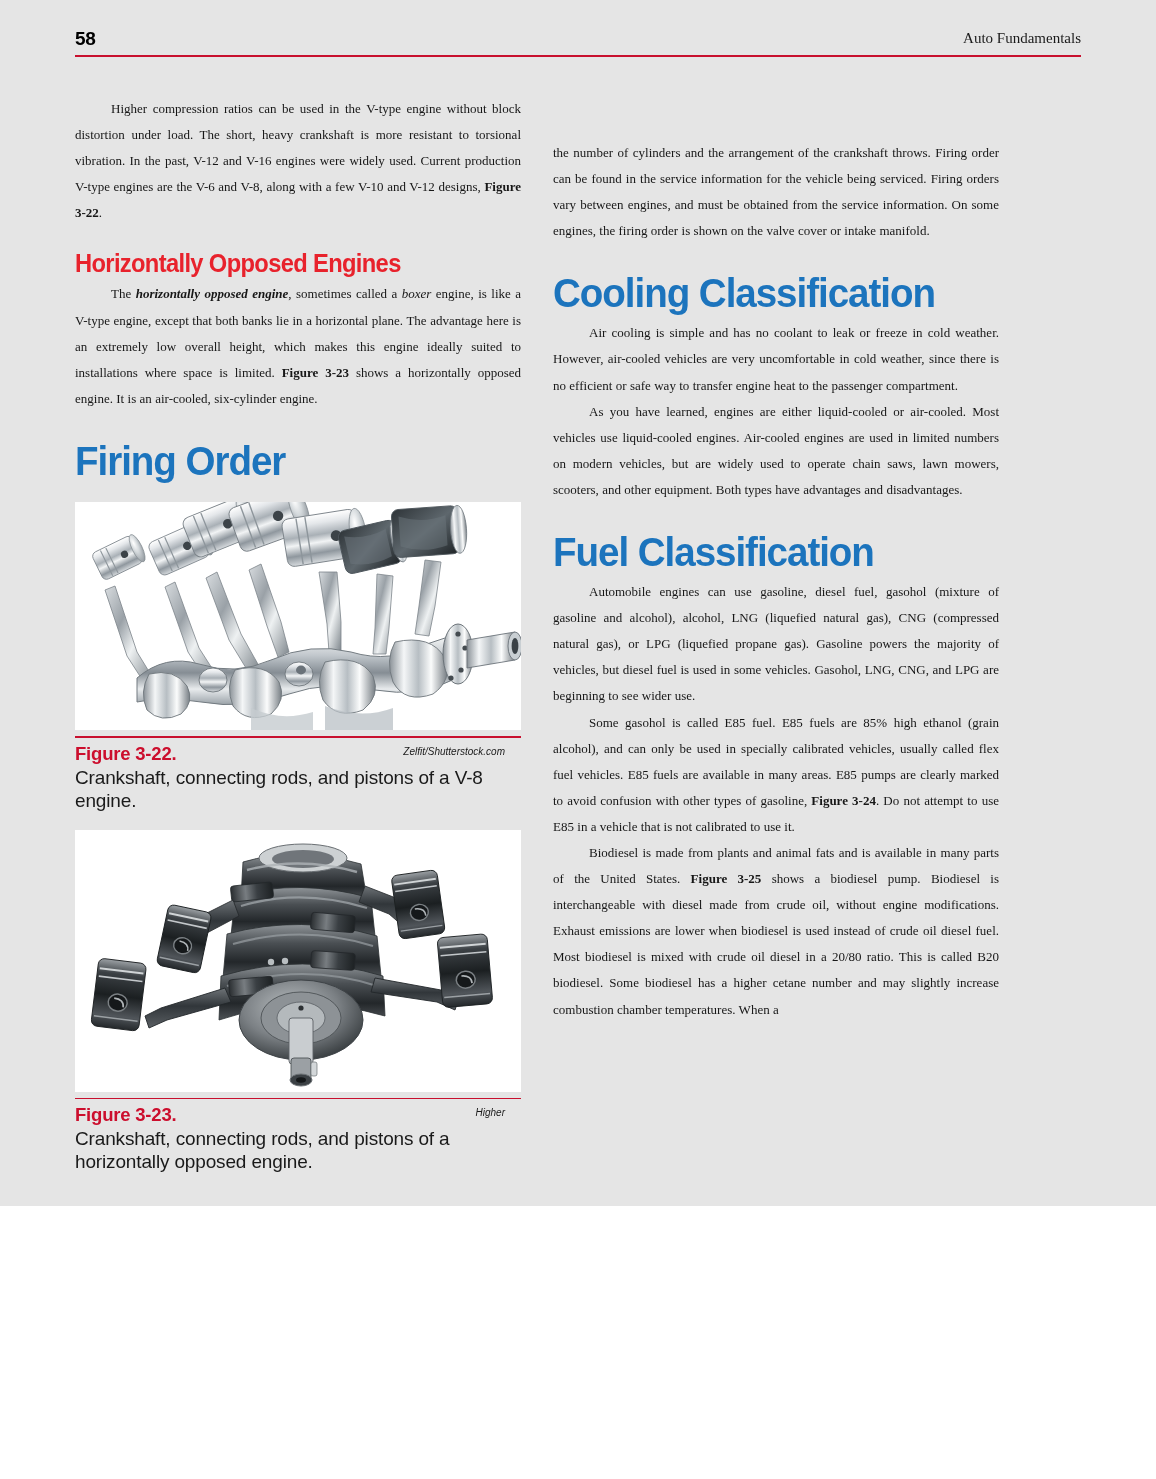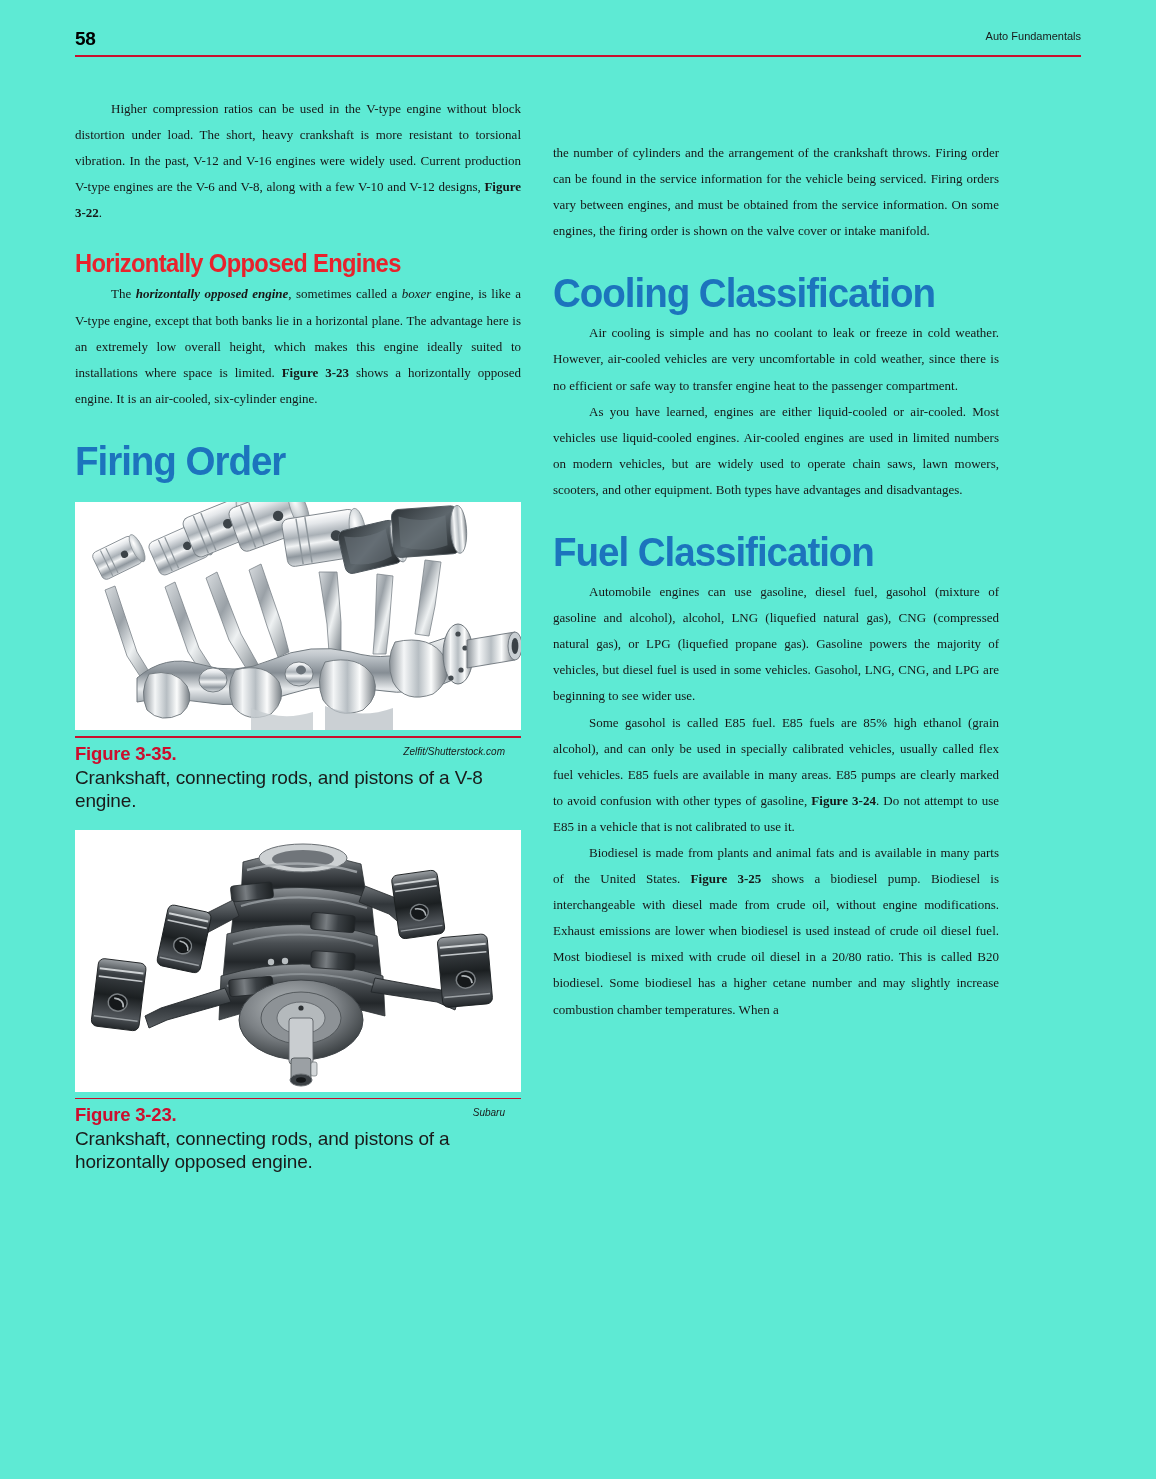--- a/index.html
+++ b/index.html
@@ -3,22 +3,22 @@
 <meta charset="utf-8">
 <style>
   html, body {
     margin: 0;
     padding: 0;
     background: #ffffff;
   }
   .page {
     position: relative;
     width: 1156px;
-    height: 1479px;
-    background: #5eead4;
+    height: 1206px;
+    background: #e5e5e5;
     box-sizing: border-box;
     font-family: "Liberation Serif", serif;
     color: #1a1a1a;
     overflow: hidden;
   }
 
   
   .runhead {
     position: absolute;
     left: 75px;
@@ -33,22 +33,22 @@
     font-family: "Liberation Sans", sans-serif;
     font-weight: bold;
     font-size: 19px;
     color: #000000;
     letter-spacing: -0.2px;
   }
   .runhead .booktitle {
     position: absolute;
     right: 0;
     top: 2px;
-    font-family: Liberation Sans, sans-serif;
-    font-size: 11px;
+    font-family: Liberation Serif, serif;
+    font-size: 15px;
     color: #1a1a1a;
   }
   .runhead .rule {
     position: absolute;
     left: 0;
     right: 0;
     top: 27px;
     height: 1.6px;
     background: #c8102e;
   }
@@ -306,21 +306,21 @@
           <path d="M392,138 L440,130 L440,158 L392,166 Z" fill="url(#chrome2)" stroke="#6b7379" stroke-width="0.9"></path>
           <ellipse cx="440" cy="144" rx="7" ry="14" fill="#c9cfd3" stroke="#6b7379" stroke-width="0.9"></ellipse>
           <ellipse cx="440" cy="144" rx="3.4" ry="8" fill="#3a4146"></ellipse>
 
           <path d="M176,206 Q206,220 238,210 L238,228 L176,228 Z" fill="#c6ccd0" opacity="0.8"></path>
           <path d="M250,204 Q286,218 318,206 L318,228 L250,228 Z" fill="#b9c0c5" opacity="0.75"></path>
         </g>
       </svg>
       <div class="cap-rule"></div>
       <div class="caphead">
-        <span class="figlabel">Figure 3-35.</span>
+        <span class="figlabel">Figure 3-22.</span>
         <span class="credit">Zelfit/Shutterstock.com</span>
       </div>
       <div class="captext">Crankshaft, connecting rods, and pistons of a V-8 engine.</div>
     </div>
 
     <div class="figure">
       <svg class="art" viewBox="0 0 446 262" width="446" height="262">
         <defs>
           <linearGradient id="dk1" x1="0" y1="0" x2="0" y2="1">
             <stop offset="0%" stop-color="#8e9397"></stop>
@@ -433,21 +433,21 @@
           <rect x="216" y="228" width="20" height="22" rx="3" fill="#9ba0a4" stroke="#4d5256" stroke-width="0.9"></rect>
           <ellipse cx="226" cy="250" rx="11" ry="6" fill="#3b4044" stroke="#6d7276" stroke-width="1"></ellipse>
           <ellipse cx="226" cy="250" rx="5" ry="2.8" fill="#15181a"></ellipse>
           <rect x="236" y="232" width="6" height="14" rx="2" fill="#d3d7d9" stroke="#6d7276" stroke-width="0.7"></rect>
           <circle cx="226" cy="178" r="2.6" fill="#2b2f32"></circle>
         </g>
       </svg>
       <div class="cap-rule"></div>
       <div class="caphead">
         <span class="figlabel">Figure 3-23.</span>
-        <span class="credit">Subaru</span>
+        <span class="credit">Higher</span>
       </div>
       <div class="captext">Crankshaft, connecting rods, and pistons of a horizontally opposed engine.</div>
     </div>
 
   </div>
 
   <div class="col col-right">
 
     <p class="body noindent">the number of cylinders and the arrangement of the crankshaft throws. Firing order can be found in the service information for the vehicle being serviced. Firing orders vary between engines, and must be obtained from the service information. On some engines, the firing order is shown on the valve cover or intake manifold.</p>
 

